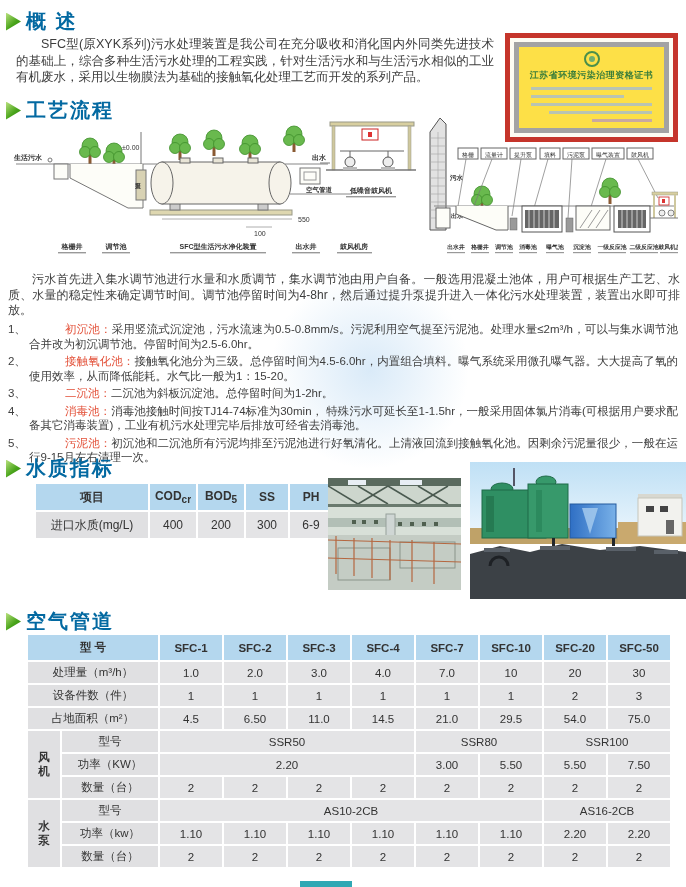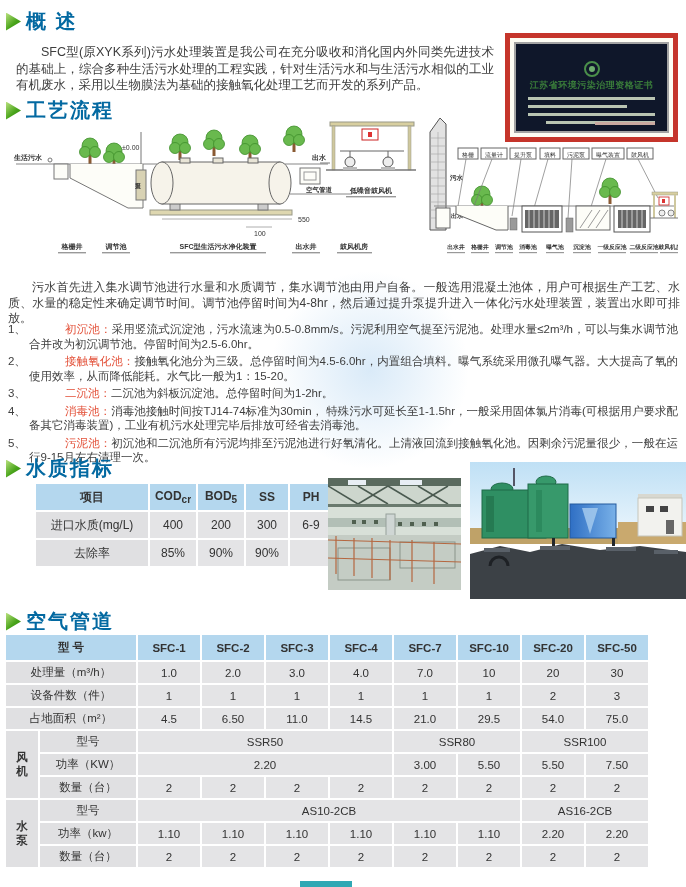--- a/index.html
+++ b/index.html
@@ -6,30 +6,30 @@
   .page{position:relative;width:686px;height:887px;background:#fff;overflow:hidden;
         font-family:"Liberation Sans","DejaVu Sans",sans-serif;color:#3d3d3d;}
   .abs{position:absolute;}
   
   .sec-head{position:absolute;display:flex;align-items:center;gap:5px;}
   .arrow{width:15px;height:18px;background:linear-gradient(135deg,#b9e07e,#4aa51b 55%,#2f7d0e);
          clip-path:polygon(0 0,100% 50%,0 100%);}
   .sec-title{font-size:20px;font-weight:bold;color:#0369a1;letter-spacing:2px;}
   
   .para{font-size:12.5px;line-height:16.5px;text-align:justify;}
-  .indent{text-indent:2em;margin-top:8px;}
+  .indent{text-indent:2em;}
   
   .p-item{position:relative;padding-left:27px;margin-bottom:3px;font-size:11.5px;line-height:14.5px;text-align:justify;}
   .p-num{position:absolute;left:6px;top:0;}
   .p-term{color:#e35038;margin-left:36px;}
   
   .watermark{background:radial-gradient(circle,rgba(120,180,230,.28),rgba(120,180,230,0) 70%);}
   
   .certificate{background:#fdfcf3;border:5px solid #c5352b;box-sizing:border-box;padding:4px;}
-  .cert-inner{border:2px solid #a3a3a3;background:#0f172a;height:100%;box-sizing:border-box;position:relative;padding-top:16px;}
+  .cert-inner{border:5px solid #a3a3a3;background:#fde047;height:100%;box-sizing:border-box;position:relative;padding-top:3px;}
   .cert-seal{width:12px;height:12px;border-radius:50%;border:2px solid #4a8f4a;margin:1px auto 2px;position:relative;}
   .cert-seal:after{content:"";position:absolute;left:3px;top:3px;width:6px;height:6px;border-radius:50%;background:#6fae6f;}
   .cert-title{font-size:9px;font-weight:bold;color:#3a7d3a;text-align:center;letter-spacing:.5px;}
   .cert-lines i{display:block;height:3px;background:#b9c4b2;margin:5px 12px 0;}
   .cert-lines i:nth-child(2){margin-right:40px;}
   .cert-lines i:nth-child(4){margin-left:30px;}
   .cert-foot{position:absolute;right:12px;bottom:6px;width:60px;height:3px;background:#c9a9a0;}
   
   table{border-collapse:separate;border-spacing:2px;}
   td{text-align:center;vertical-align:middle;background:#e4e4e6;font-size:11.5px;color:#333;
@@ -286,27 +286,20 @@
           <td class="th ">BOD<sub>5</sub></td>
           <td class="th ">SS</td>
           <td class="th ">PH</td>
         </tr>
         <tr>
           <td class="lab ">进口水质(mg/L)</td>
           <td class="">400</td>
           <td class="">200</td>
           <td class="">300</td>
           <td class="">6-9</td>
-        </tr>
-        <tr>
-          <td class="lab ">去除率</td>
-          <td class="">85%</td>
-          <td class="">90%</td>
-          <td class="">90%</td>
-          <td class=""></td>
         </tr>
       </tbody>
   </table>
 
   <svg class="abs" style="left:328px;top:478px;" width="133" height="112" viewBox="0 0 133 112">
     <rect width="133" height="112" fill="#cdd6cd"></rect>
     <rect width="133" height="8" fill="#5a6a5e"></rect>
     <rect x="20" y="2" width="18" height="5" fill="#e8eef4"></rect>
     <rect x="72" y="2" width="22" height="5" fill="#e8eef4"></rect>
     <g stroke="#4a5a50" stroke-width="1.5">
@@ -382,21 +375,21 @@
     </g>
     <path d="M20,104 a9,9 0 0 1 18,0" fill="none" stroke="#1e2125" stroke-width="3"></path>
     <rect x="82" y="76" width="3" height="8" fill="#23272b"></rect>
     <rect x="142" y="76" width="3" height="8" fill="#23272b"></rect>
   </svg>
 
   <div class="sec-head" style="left:6px;top:608px;">
     <span class="arrow"></span>
     <span class="sec-title">空气管道</span>
   </div>
-  <table class="abs" style="left:4px;top:633px;">
+  <table class="abs" style="left:26px;top:633px;">
     <colgroup>
       <col style="width:32px">
         <col style="width:96px">
       <col style="width:62px">
         <col style="width:62px">
         <col style="width:62px">
         <col style="width:62px">
       <col style="width:62px">
         <col style="width:62px">
         <col style="width:62px">

